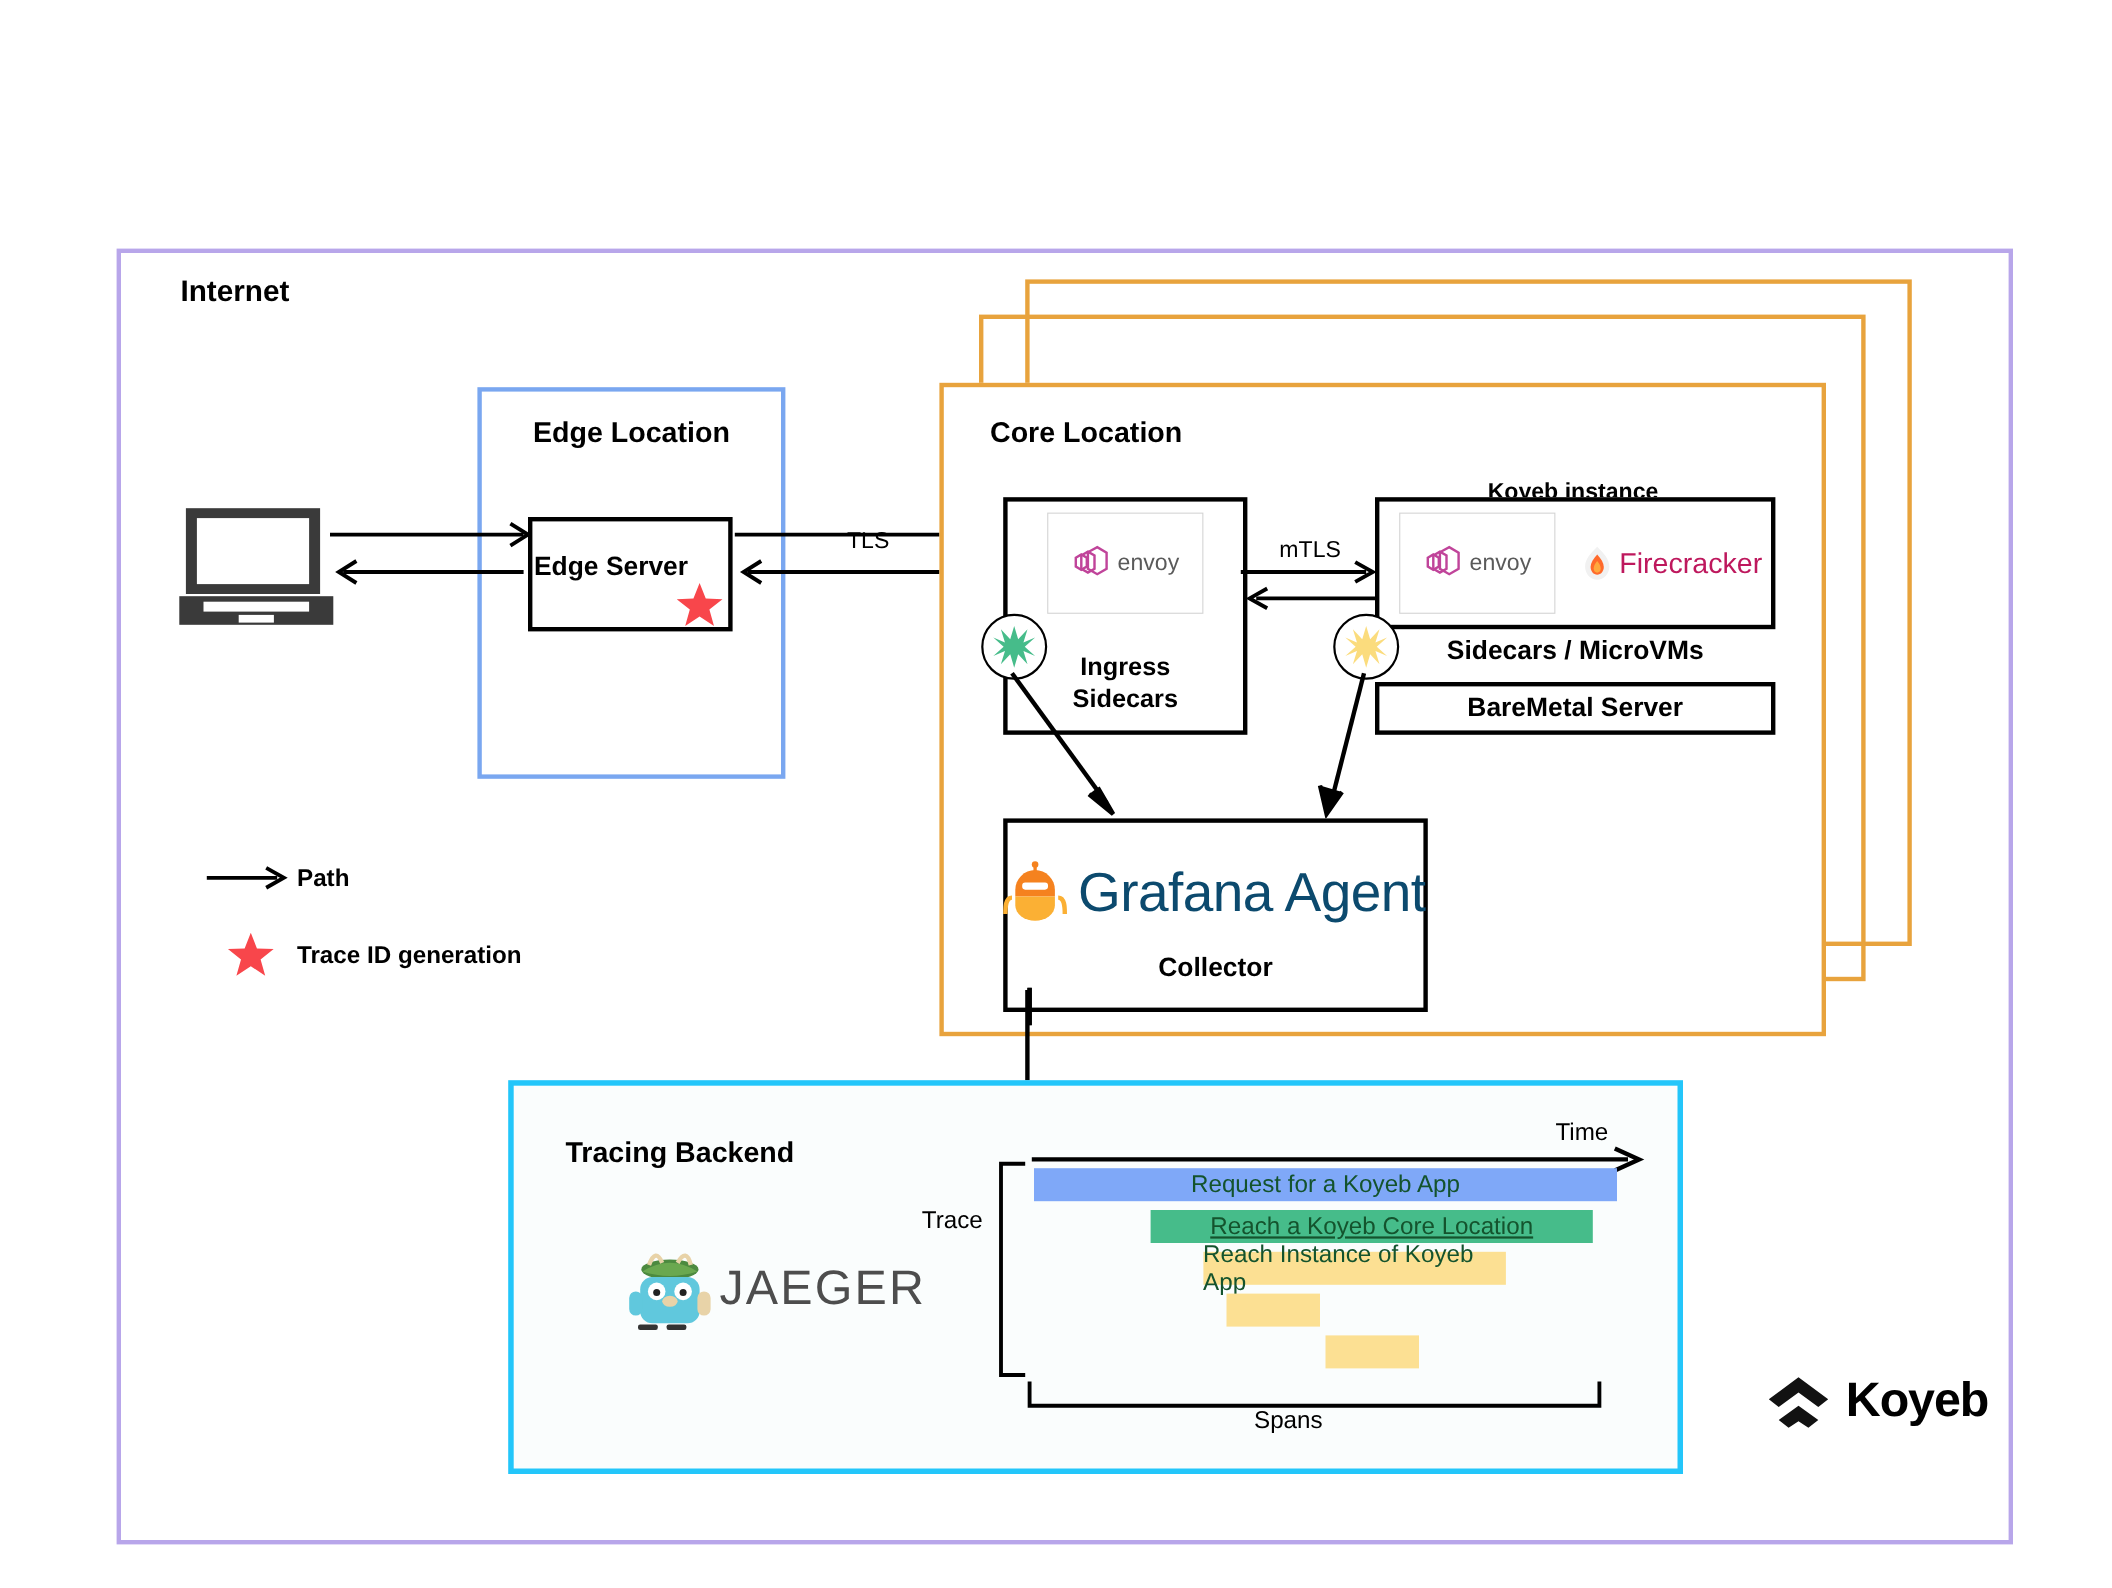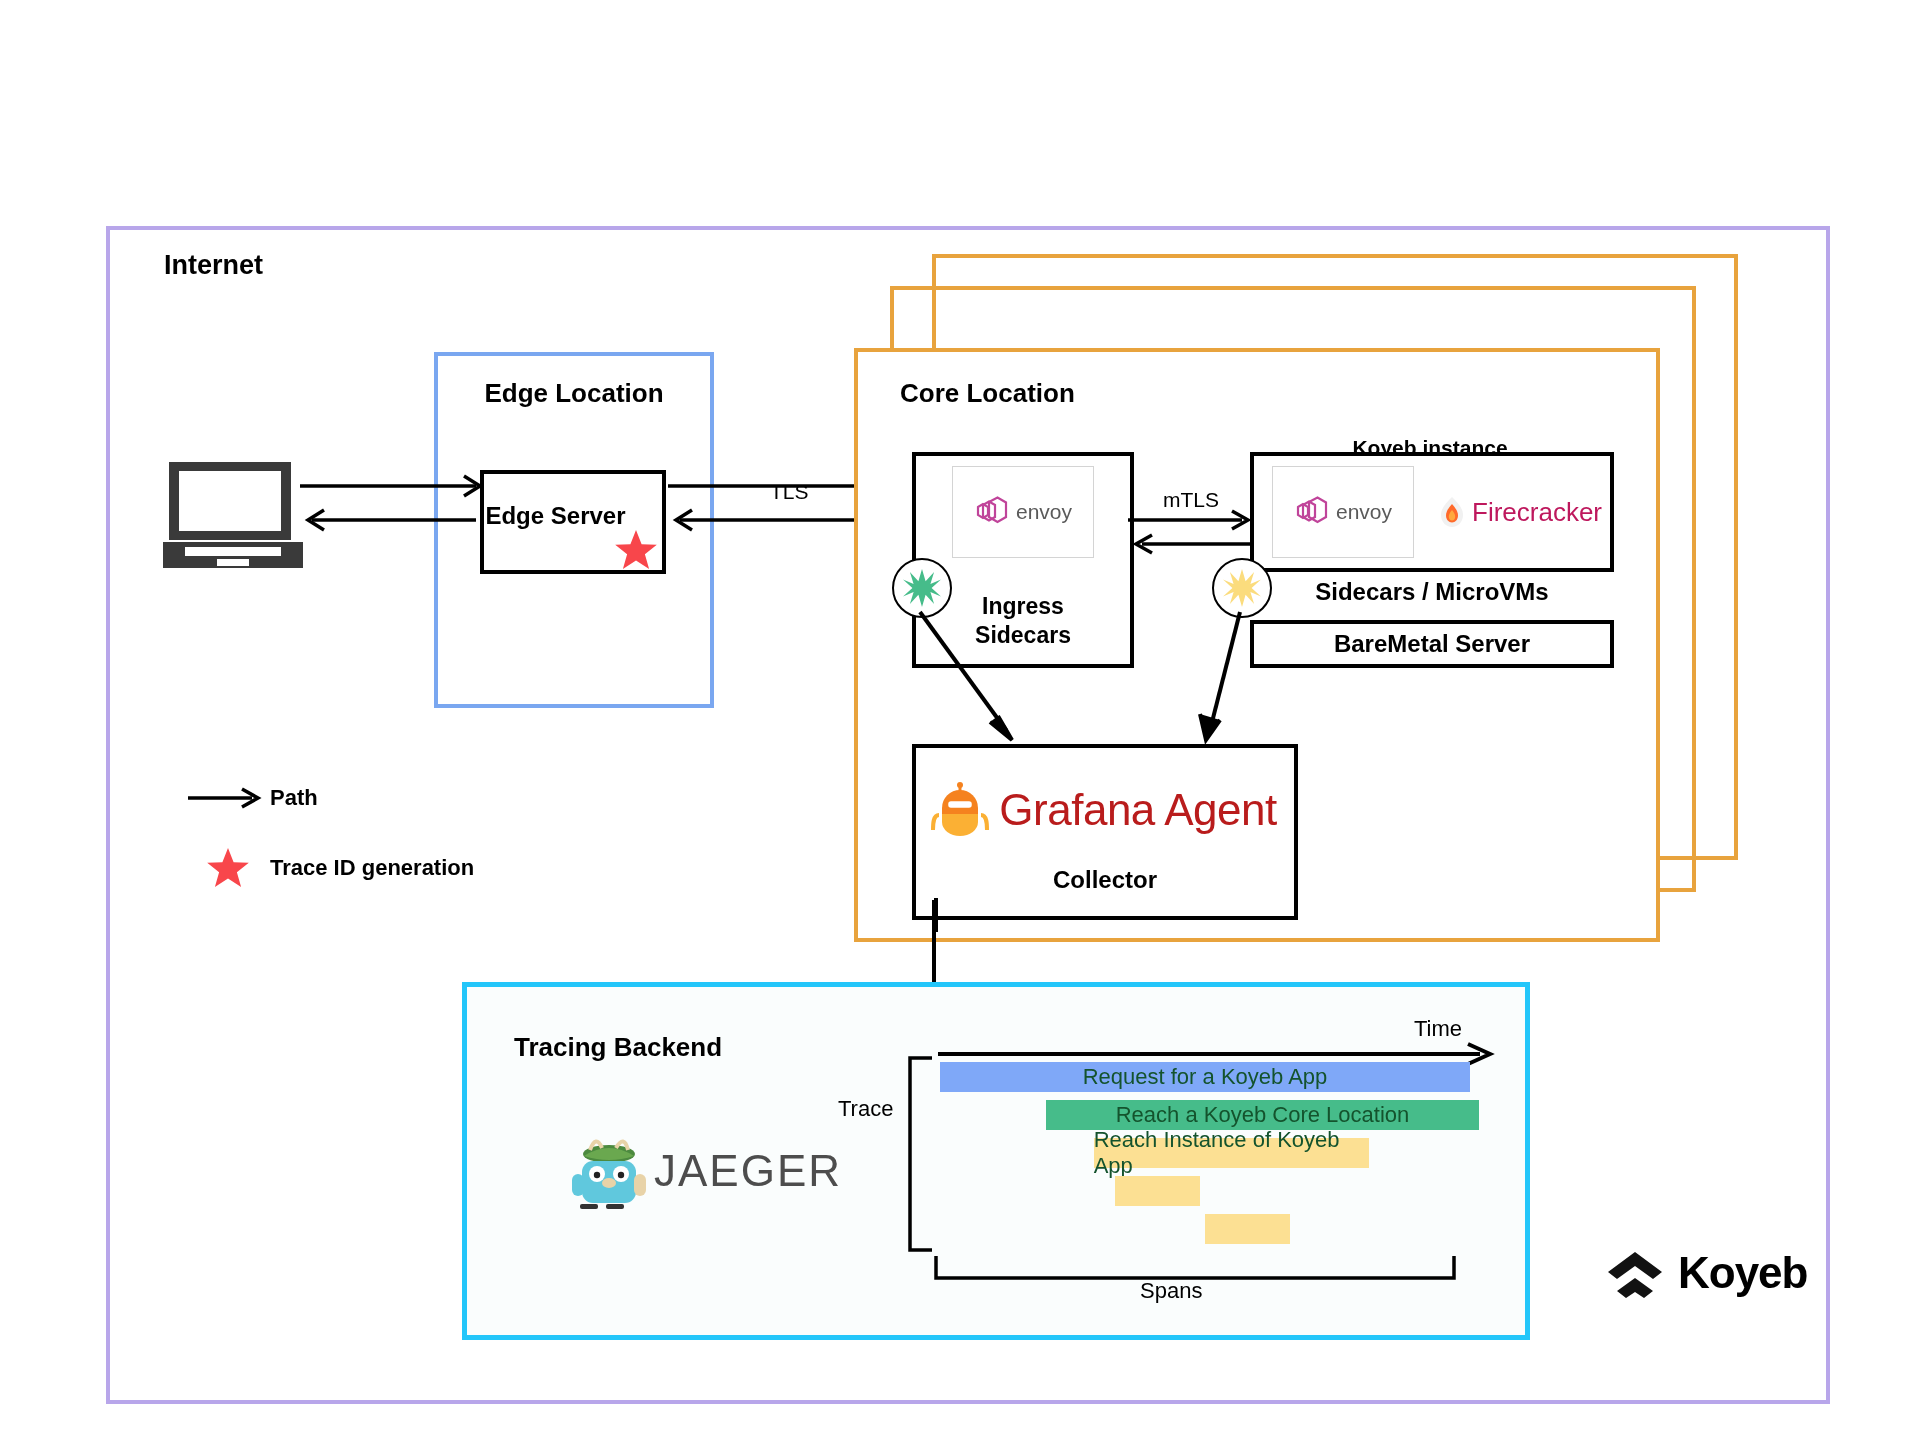--- a/index.html
+++ b/index.html
@@ -58,21 +58,21 @@
   #baremetal-box{left:1250px;top:620px;width:364px;height:48px;
        border:4px solid #000;box-sizing:border-box;background:#fff;}
   #baremetal-label{left:1250px;top:630px;width:364px;text-align:center;
        font-size:24px;font-weight:bold;}
 
   
   #grafana-box{left:912px;top:744px;width:386px;height:176px;
        border:4px solid #000;box-sizing:border-box;background:#fff;}
   #grafana-logo-row{left:912px;top:782px;width:386px;
        display:flex;align-items:center;justify-content:center;gap:12px;}
-  #grafana-wordmark{font-size:44px;color:#b91c1c;letter-spacing:-0.5px;}
+  #grafana-wordmark{font-size:50px;color:#0c4a6e;letter-spacing:-0.5px;}
   #collector-label{left:912px;top:866px;width:386px;text-align:center;
        font-size:24px;font-weight:bold;}
 
   
   .badge{border-radius:50%;border:2.5px solid #000;background:#fff;
          display:flex;align-items:center;justify-content:center;}
   #badge-ingress{left:892px;top:558px;width:56px;height:56px;}
   #badge-sidecar{left:1212px;top:558px;width:56px;height:56px;}
 
   
@@ -317,21 +317,21 @@
 
 <div class="abs" id="spans-label">Spans</div>
 <div class="abs" style="left:934px;top:1256px;">
   <svg width="524" height="26" viewBox="0 0 524 26">
     <polyline points="2,0 2,22 520,22 520,0" fill="none" stroke="#000" stroke-width="3.5"></polyline>
   </svg>
 </div>
 
 <div class="abs" id="span-bars" style="left:940px;top:1062px;width:530px;height:190px;">
     <div class="span-bar" style="left: 0px; width: 530px; top: 0px; height: 30px; background: rgb(127, 168, 248);">Request for a Koyeb App</div>
-    <div class="span-bar" style="left: 106px; width: 433px; top: 38px; height: 30px; background: rgb(70, 188, 138);">Reach a Koyeb Core Location</div>
+    <div class="span-bar" style="left: 106px; width: 402px; top: 38px; height: 30px; background: rgb(70, 188, 138); text-decoration: underline;">Reach a Koyeb Core Location</div>
     <div class="span-bar" style="left: 153.7px; width: 275.6px; top: 76px; height: 30px; background: rgb(252, 224, 147);">Reach Instance of Koyeb App</div>
     <div class="span-bar" style="left: 174.9px; width: 84.8px; top: 114px; height: 30px; background: rgb(252, 224, 147);"></div>
     <div class="span-bar" style="left: 265px; width: 84.8px; top: 152px; height: 30px; background: rgb(252, 224, 147);"></div>
   </div>
 
 <div class="abs" style="left:1606px;top:1248px;display:flex;align-items:flex-start;gap:14px;">
   <svg width="58" height="58" viewBox="0 0 58 58">
     <path d="M29 4 L56 24 L47 31 L29 18 L11 31 L2 24 Z" fill="#121212"></path>
     <path d="M29 30 L47 43 L38 50 L29 44 L20 50 L11 43 Z" fill="#121212"></path>
   </svg>

